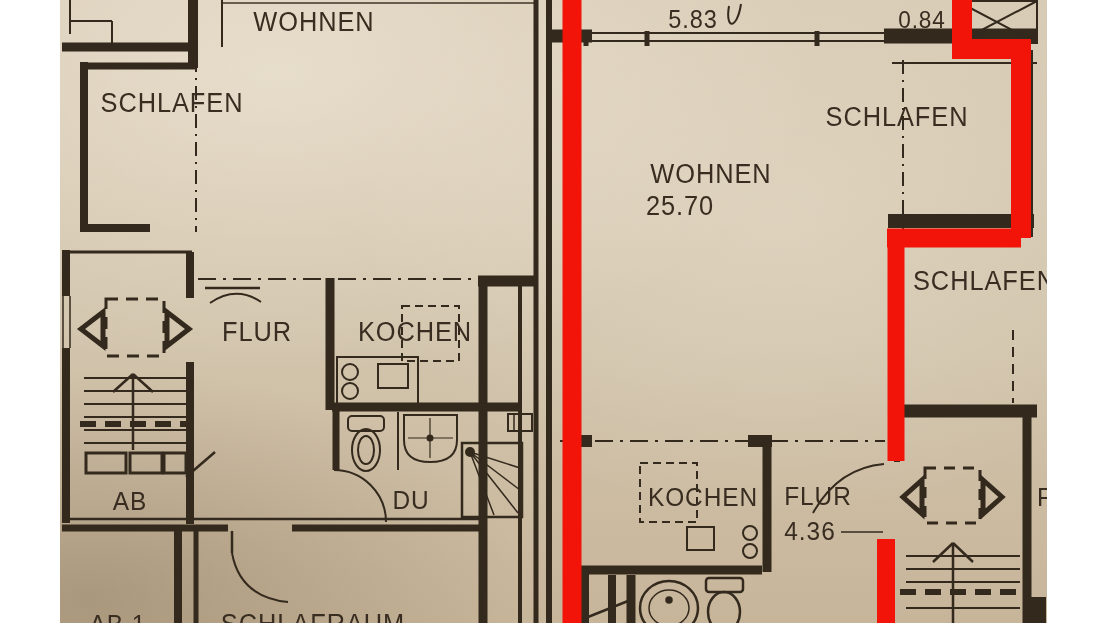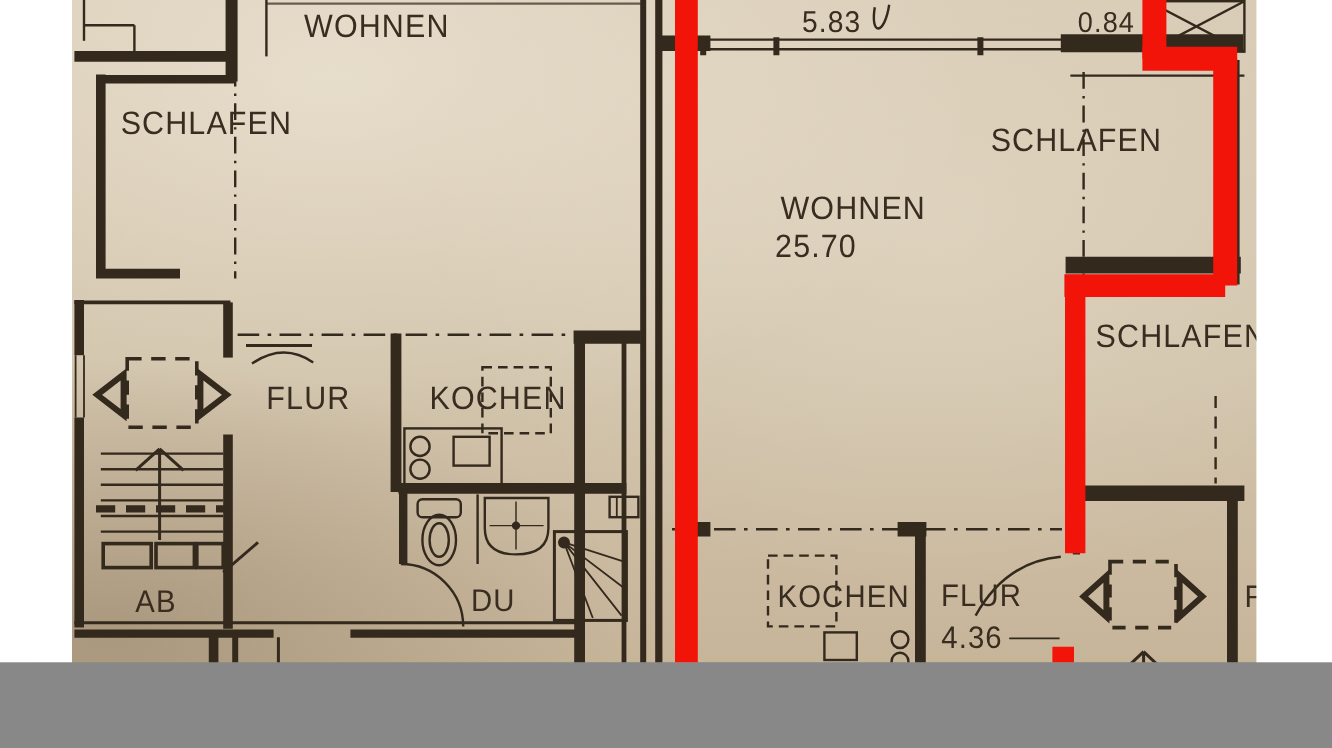--- a/index.html
+++ b/index.html
@@ -1,17 +1,17 @@
 <!DOCTYPE html>
 <html><head>
 <meta charset="utf-8">
 <style>
   html,body{margin:0;padding:0;background:#888;}
   .stage{
-    position:relative;width:1110px;height:552px;overflow:hidden;
+    position:relative;width:1110px;height:623px;overflow:hidden;
     background:
       radial-gradient(900px 500px at 25% 12%, rgba(255,250,238,0.40), transparent 60%),
       radial-gradient(800px 420px at 8% 96%, rgba(92,72,46,0.28), transparent 55%),
       radial-gradient(700px 500px at 70% 35%, rgba(255,252,240,0.22), transparent 60%),
       linear-gradient(180deg,#d8cbb5 0%,#d2c4ac 55%,#c7b59a 100%);
     font-family:"Liberation Sans",sans-serif;
   }
   svg.plan{position:absolute;left:0;top:0;}
   .lbl{
     position:absolute;white-space:nowrap;line-height:1;

